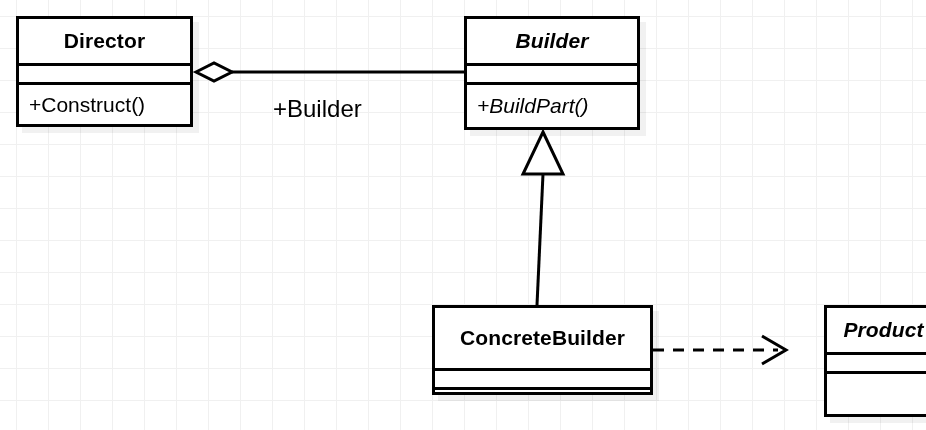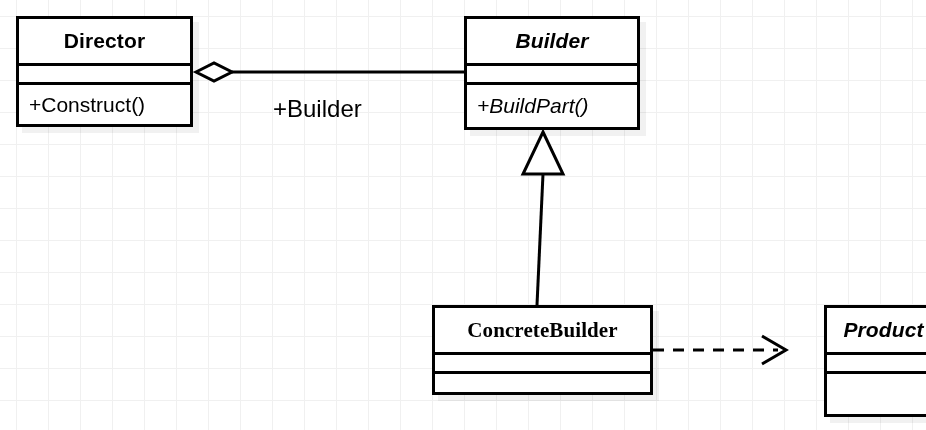--- a/index.html
+++ b/index.html
@@ -102,21 +102,21 @@
     <div class="uml-compartment comp-ops" style="flex:1;">+Construct()</div>
   </div>
 
   <div class="uml-class" style="left:464px; top:16px; width:176px; height:114px;font-style:italic;">
     <div class="uml-compartment comp-title" style="height:44px;">Builder</div>
     <div class="uml-compartment comp-attrs" style="height:19px;"></div>
     <div class="uml-compartment comp-ops" style="flex:1;">+BuildPart()</div>
   </div>
 
   <div class="uml-class" style="left:432px; top:305px; width:221px; height:90px;">
-    <div class="uml-compartment comp-title" style="height:44px;font-family:Liberation Serif, serif;">ConcreteBuilder</div>
+    <div class="uml-compartment comp-title" style="height:60px;">ConcreteBuilder</div>
     <div class="uml-compartment comp-attrs" style="height:19px;"></div>
     <div class="uml-compartment comp-ops" style="flex:1;"></div>
   </div>
 
   <div class="uml-class" style="left:824px; top:305px; width:119px; height:112px;font-style:italic;">
     <div class="uml-compartment comp-title" style="height:44px;">Product</div>
     <div class="uml-compartment comp-attrs" style="height:19px;"></div>
     <div class="uml-compartment comp-ops" style="flex:1;"></div>
   </div>
 

